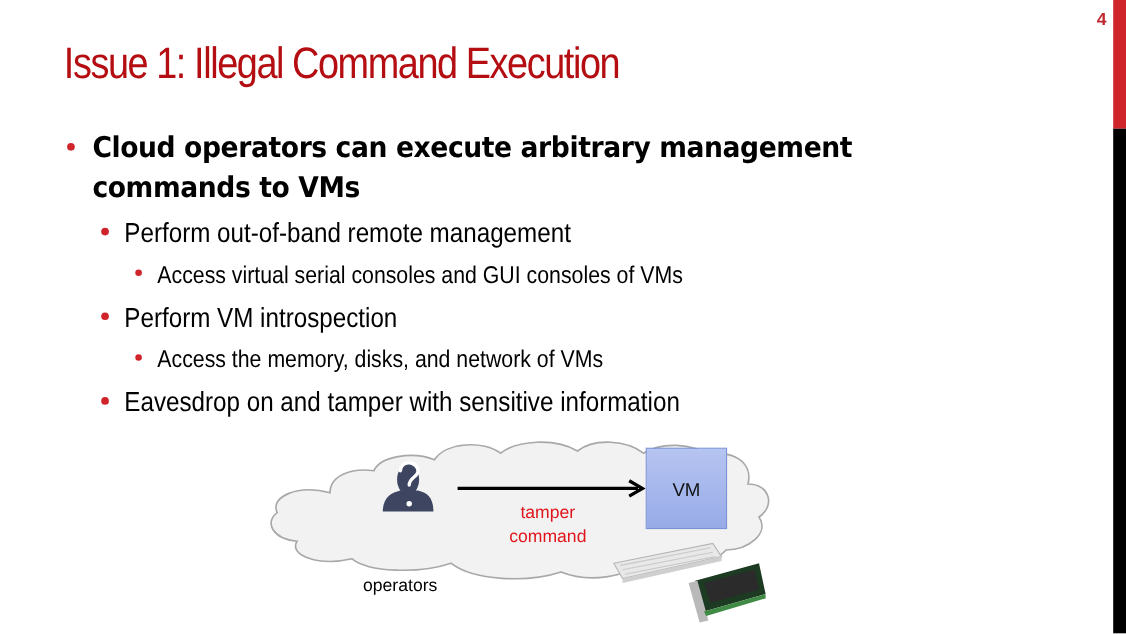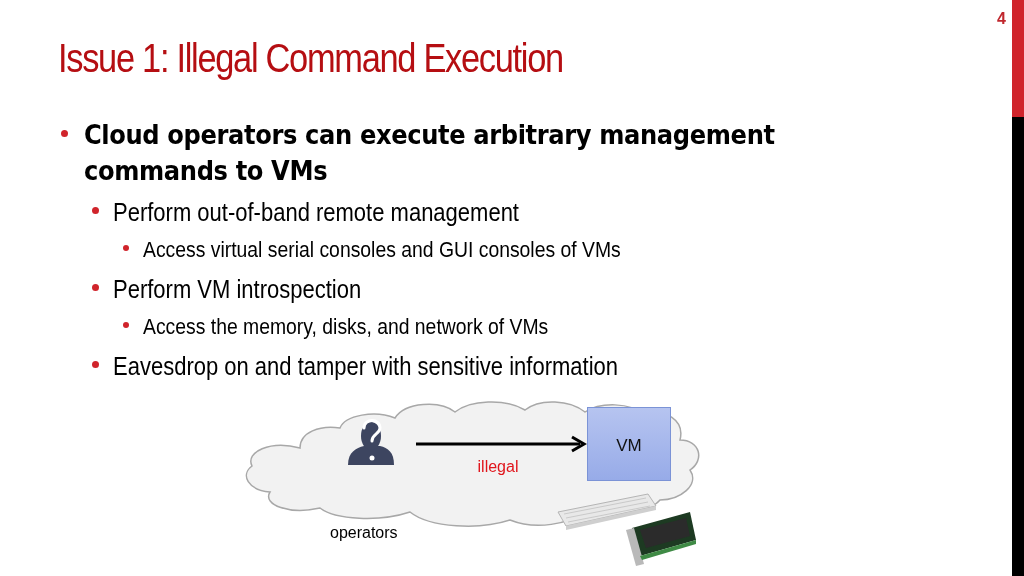--- a/index.html
+++ b/index.html
@@ -55,21 +55,21 @@
     position: absolute; left: 330px; top: 480px; font-size: 16px; color: #000;
     font-family: "Liberation Sans", sans-serif;
     margin-top: 44px;
   }
   .label-illegal {
     position: absolute; left: 440px; top: 456px; width: 116px; text-align: center;
     font-size: 16px; color: #e0151c; line-height: 22px;
     font-family: "Liberation Sans", sans-serif;
   }
   .vm-box {
-    position: absolute; left: 587px; top: 407px; width: 84px; height: 74px;
+    position: absolute; left: 587px; top: 407px; width: 74px; height: 74px;
     background: linear-gradient(#b6c4f0, #97abe8);
     border: 1.5px solid #7b93d6; box-sizing: border-box;
     text-align: center; font-size: 17px; color: #111; padding-top: 28px;
     font-family: "Liberation Sans", sans-serif;
   }
 </style>
 </head>
 <body>
 
 <div class="side-bar-red"></div>
@@ -147,14 +147,15 @@
     <path d="M632,528 L690,512 L696,540 L640,556 Z" fill="#1d3a22"></path>
     <path d="M640,530 L686,518 L690,536 L646,548 Z" fill="#2b2b2b"></path>
     <path d="M626,530 L634,528 L644,564 L636,566 Z" fill="#b9b9b9"></path>
     <path d="M640,556 L696,540 L696,544 L642,560 Z" fill="#3f8a45"></path>
   </g>
 </svg>
 
 <div class="vm-box">VM</div>
 <div class="label-operators">operators</div>
 <div class="label-illegal">
-  <div>illegal</div>
+  <div>tamper</div>
+  <div>command</div>
 </div>
 
 </body></html>

